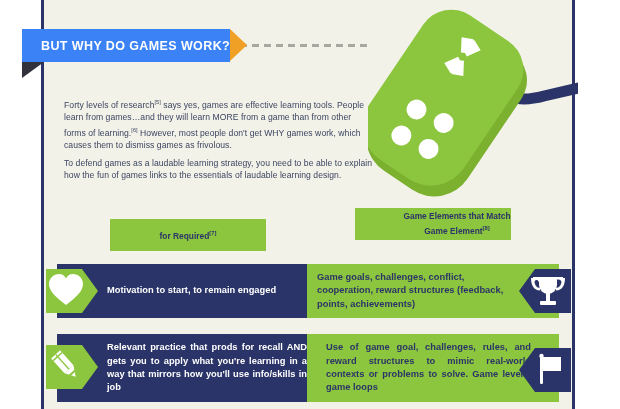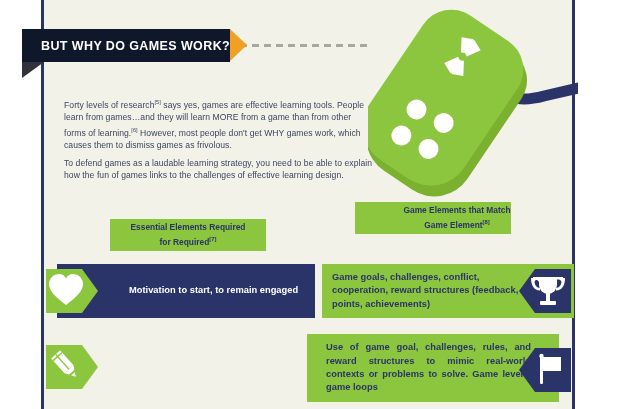--- a/index.html
+++ b/index.html
@@ -44,21 +44,21 @@
     position: absolute;
     left: 22px;
     top: 29px;
     height: 33px;
     z-index: 6;
   }
   .banner {
     position: relative;
     height: 33px;
     width: 208px;
-    background: #0f172a;
+    background: #3b82f6;
     display: flex;
     align-items: center;
     padding-left: 19px;
     box-sizing: border-box;
     color: #ffffff;
     font-size: 12.5px;
     font-weight: bold;
     letter-spacing: 0.4px;
     white-space: nowrap;
   }
@@ -131,21 +131,21 @@
     font-weight: bold;
     line-height: 11.5px;
     text-align: center;
     display: flex;
     flex-direction: column;
     align-items: center;
     justify-content: center;
     box-sizing: border-box;
   }
   .col-head.left  { left: 110px; top: 219px; width: 156px; height: 32px; }
-  .col-head.right { left: 355px; top: 202px; width: 156px; height: 32px; padding-left: 48px; }
+  .col-head.right { left: 355px; top: 208px; width: 156px; height: 32px; padding-left: 48px; }
   .col-head sup { font-size: 5.8px; vertical-align: super; }
 
   
   .bar {
     position: absolute;
     box-sizing: border-box;
     display: flex;
     align-items: center;
   }
   .bar.navy  { background: #2b3468; }
@@ -155,25 +155,25 @@
     font-size: 9.3px;
     font-weight: bold;
     line-height: 13.4px;
     letter-spacing: 0.02px;
   }
   .bar.navy  .bar-text { color: #ffffff; }
   .bar.green .bar-text { color: #2b3468; }
 
   
   .row1-left  { left: 57px;  top: 264px; width: 258px; height: 54px; }
-  .row1-right { left: 307px; top: 264px; width: 252px; height: 54px; margin-left: 15px; }
+  .row1-right { left: 307px; top: 264px; width: 252px; height: 54px; }
   .row2-left  { left: 57px;  top: 334px; width: 258px; height: 68px; }
   .row2-right { left: 307px; top: 334px; width: 252px; height: 68px; }
 
-  .row1-left  .bar-text { margin-left: 72px; width: 200px; }
+  .row1-left  .bar-text { margin-left: 50px; width: 200px; }
   .row2-left  .bar-text { margin-left: 50px; width: 200px; text-align: justify; }
   .row1-right .bar-text { margin-left: 10px; width: 205px; text-align: left; }
   .row2-right .bar-text { margin-left: 19px; width: 205px; text-align: justify; }
 
   
   .badge {
     position: absolute;
     width: 52px;
     height: 44px;
     z-index: 4;
@@ -199,21 +199,21 @@
       <span>BUT WHY DO GAMES WORK?</span>
     </div>
     <div class="banner-fold"></div>
   </div>
   <div class="dashes"></div>
 
   <div class="para p1">
     <span>Forty levels of research</span><sup>[5]</sup><span> says yes, games are effective learning tools. People learn from games…and they will learn MORE from a game than from other forms of learning.</span><sup>[6]</sup><span> However, most people don't get WHY games work, which causes them to dismiss games as frivolous.</span>
   </div>
 
-  <div class="para p2">To defend games as a laudable learning strategy, you need to be able to explain how the fun of games links to the challenges of effective learning design.</div>
+  <div class="para p2">To defend games as a laudable learning strategy, you need to be able to explain how the fun of games links to the essentials of laudable learning design.</div>
 
   <div class="controller">
     <svg width="210" height="195" viewBox="0 0 210 195" xmlns="http://www.w3.org/2000/svg">
 
       <path d="M110 44 C 140 32, 156 52, 142 68 C 126 86, 146 96, 176 88 L 210 80" fill="none" stroke="#2b3468" stroke-width="11" stroke-linecap="round"></path>
       <g transform="rotate(34 78 90)">
 
         <path d="M52 8 h46 a34 34 0 0 1 34 34 v96 a40 40 0 0 1 -40 40 h-34 a40 40 0 0 1 -40 -40 v-96 a34 34 0 0 1 34 -34 z" fill="#7cb02f" transform="translate(9,7)"></path>
 
         <path d="M52 8 h46 a34 34 0 0 1 34 34 v96 a40 40 0 0 1 -40 40 h-34 a40 40 0 0 1 -40 -40 v-96 a34 34 0 0 1 34 -34 z" fill="#8cc63e"></path>
@@ -229,21 +229,20 @@
           <circle cx="60" cy="116" r="10"></circle>
           <circle cx="90" cy="112" r="10"></circle>
           <circle cx="62" cy="146" r="10"></circle>
           <circle cx="92" cy="142" r="10"></circle>
         </g>
       </g>
     </svg>
   </div>
 
   <div class="col-head left">
-    <span>Essential Elements Required</span>
     <span>
       <span>for Required</span><sup>[7]</sup>
     </span>
   </div>
 
   <div class="col-head right">
     <span>Game Elements that Match</span>
     <span>
       <span>Game Element</span><sup>[8]</sup>
     </span>
@@ -275,20 +274,23 @@
         <path d="M14 8 h6 v2.5 h-6 z"></path>
         <path d="M38 8 h6 v2.5 h-6 z"></path>
         <path d="M15 9 c0 7 3 10 6 10 v2.5 c-6 0 -9 -5 -9 -12.5 z"></path>
         <path d="M43 9 c0 7 -3 10 -6 10 v2.5 c6 0 9 -5 9 -12.5 z"></path>
         <rect x="27" y="24" width="4" height="8"></rect>
         <rect x="21" y="32" width="16" height="4" rx="1"></rect>
       </g>
     </svg>
   </div>
 
+  <div class="bar navy row2-left">
+    <span class="bar-text">Relevant practice that prods for recall AND gets you to apply what you're learning in a way that mirrors how you'll use info/skills in job</span>
+  </div>
 
   <div class="badge b-pencil">
     <svg width="52" height="44" viewBox="0 0 52 44" xmlns="http://www.w3.org/2000/svg">
       <path d="M0 0 h36 l16 22 -16 22 h-36 z" fill="#8cc63e"></path>
       <g transform="rotate(-42 21 22)">
         <path d="M15 5 h12 v20 h-12 z" fill="#ffffff"></path>
         <path d="M15 25 h12 l-6 10 z" fill="#ffffff"></path>
         <path d="M15 31 h12 v-2 h-12 z" fill="#8cc63e"></path>
         <path d="M21 5 v20" stroke="#8cc63e" stroke-width="1.4"></path>
         <path d="M15 8 h12" stroke="#8cc63e" stroke-width="1.4"></path>

